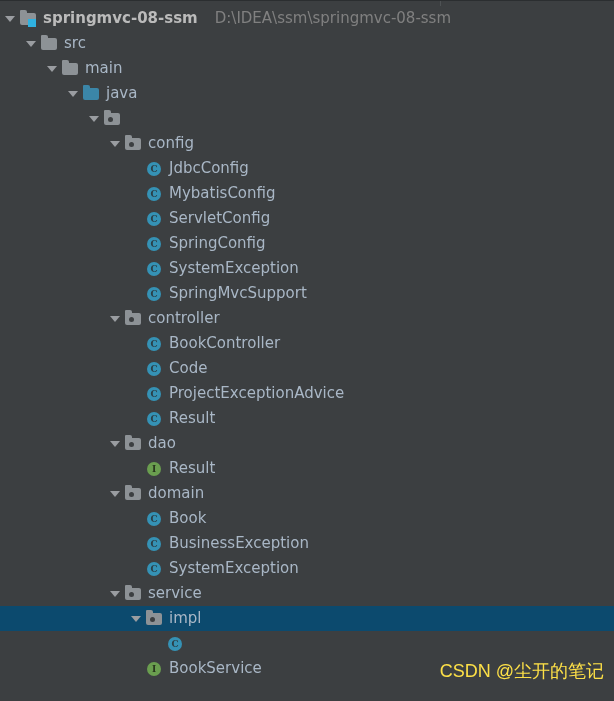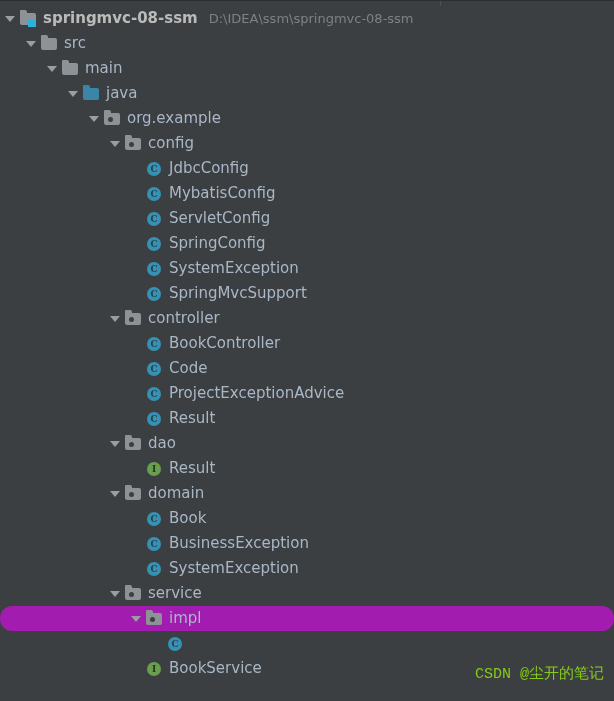--- a/index.html
+++ b/index.html
@@ -41,22 +41,21 @@
     position: relative;
     height: 25px;
     line-height: 25px;
     white-space: nowrap;
     display: flex;
     align-items: flex-end;
     color: #a9b7c6;
     font-size: 15px;
   }
   .row.selected {
-    background: #a21caf;
-    border-radius: 12px;
+    background: #0c4a6e;
   }
   .indent {
     display: inline-block;
     flex: 0 0 auto;
   }
   
   .arrow {
     flex: 0 0 auto;
     width: 17px;
     height: 25px;
@@ -144,31 +143,31 @@
     color: #2b3f47;
   }
   .ic-interface .glyph {
     background: #6a9e4f;
     color: #27331d;
   }
   .label { flex: 0 0 auto; }
   .label.bold { font-weight: bold; color: #bbbbbb; }
   .path {
     flex: 0 0 auto;
-    margin-left: 11px;
+    margin-left: 17px;
     color: #808080;
-    font-size: 13px;
+    font-size: 15px;
   }
   .watermark {
     position: absolute;
     right: 10px;
     bottom: 18px;
-    color: #84cc16;
-    font-size: 15px;
-    font-family: Liberation Mono, monospace;
+    color: #fde047;
+    font-size: 18px;
+    font-family: Liberation Sans, sans-serif;
     white-space: nowrap;
   }
 </style>
 </head>
 <body>
 
 <div id="project-tool-window">
 
   <div class="top-divider"></div>
 
@@ -207,21 +206,20 @@
         </span>
         <span class="label">java</span>
       </div>
       <div class="row">
         <span class="indent" style="width: 86px;"></span>
         <span class="arrow open"></span>
         <span class="icon ic-package">
           <span class="folder-shape"></span>
           <span class="dot"></span>
         </span>
-        <span class="label">org.example</span>
       </div>
       <div class="row">
         <span class="indent" style="width: 107px;"></span>
         <span class="arrow open"></span>
         <span class="icon ic-package">
           <span class="folder-shape"></span>
           <span class="dot"></span>
         </span>
         <span class="label">config</span>
       </div>

